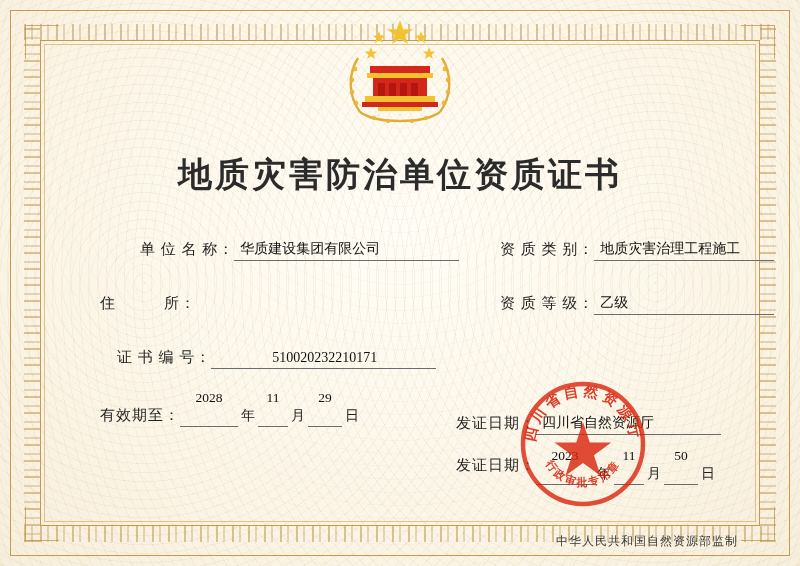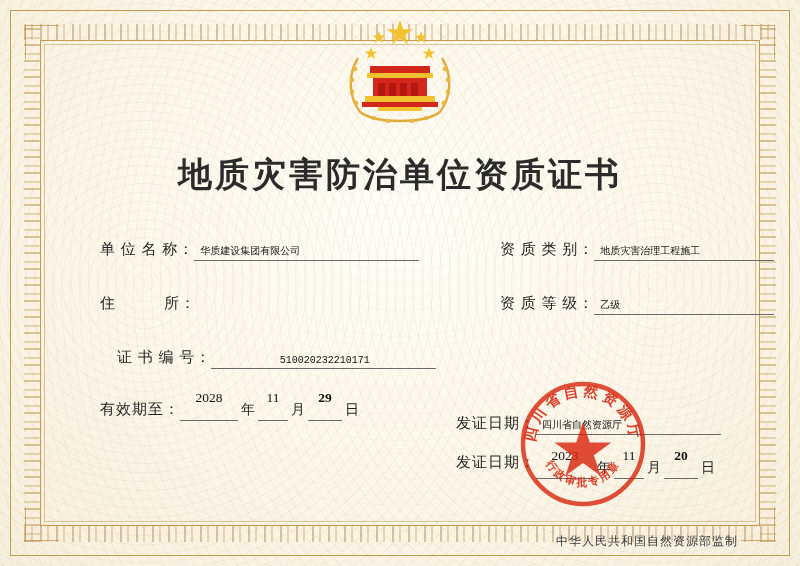--- a/index.html
+++ b/index.html
@@ -134,30 +134,30 @@
   }
   .lbl {
     font-family: "Liberation Serif", "DejaVu Serif", serif;
     font-size: 15px;
     color: #1f1f1f;
     white-space: nowrap;
     letter-spacing: 1px;
     padding-bottom: 2px;
   }
   .val {
-    font-family: Liberation Mono, monospace;
-    font-size: 10px;
+    font-family: Liberation Serif, serif;
+    font-size: 14px;
     color: #111;
     white-space: nowrap;
     padding: 0 4px 2px 6px;
     border-bottom: 1px solid #6b6b6b;
   }
 
   
-  .r-unit     { left: 0;   top: 8px; }
+  .r-unit     { left: 0;   top: 8px; padding-left: 40px; }
   .r-addr     { left: 0;   top: 62px; }
   .r-certno   { left: 17px;   top: 116px; }
   .r-valid    { left: 0;   top: 158px; }
 
   
   .r-type     { left: 400px; top: 8px; }
   .r-level    { left: 400px; top: 62px; }
   .r-issuer   { left: 356px; top: 182px; }
   .r-issuedate{ left: 356px; top: 216px; align-items: center; }
 
@@ -172,31 +172,31 @@
   .daterow {
     display: flex;
     align-items: flex-end;
   }
   .dpart {
     font-family: "Liberation Serif", "DejaVu Serif", serif;
     font-size: 13.5px;
     color: #111;
     border-bottom: 1px solid #6b6b6b;
     text-align: center;
-    padding-bottom: 14px;
+    padding-bottom: 20px;
   }
   .dsep {
     font-family: "Liberation Serif", "DejaVu Serif", serif;
     font-size: 14px;
     color: #1f1f1f;
     padding: 0 3px 2px 3px;
   }
   .dy { width: 58px; }
   .dm { width: 30px; }
-  .dd { width: 34px; font-weight: bold; }
+  .dd { width: 34px; }
 
   
   .seal {
     position: absolute;
     left: 519px;
     top: 380px;
     width: 128px;
     height: 128px;
     pointer-events: none;
     opacity: 0.86;
@@ -322,21 +322,21 @@
       <span class="val val-issuer">四川省自然资源厅</span>
     </div>
 
     <div class="row r-issuedate">
       <span class="lbl">发证日期：</span>
       <span class="daterow">
         <span class="dpart dy">2023</span>
         <span class="dsep">年</span>
         <span class="dpart dm">11</span>
         <span class="dsep">月</span>
-        <span class="dpart dd">20</span>
+        <span class="dpart dd">50</span>
         <span class="dsep">日</span>
       </span>
     </div>
   </div>
 
   <div class="seal">
     <svg viewBox="0 0 128 128" width="128" height="128" xmlns="http://www.w3.org/2000/svg">
       <defs>
         <path id="sealTop" d="M 16,64 A 48,48 0 0 1 112,64"></path>
         <path id="sealBottom" d="M 22,64 A 42,42 0 0 0 106,64"></path>

